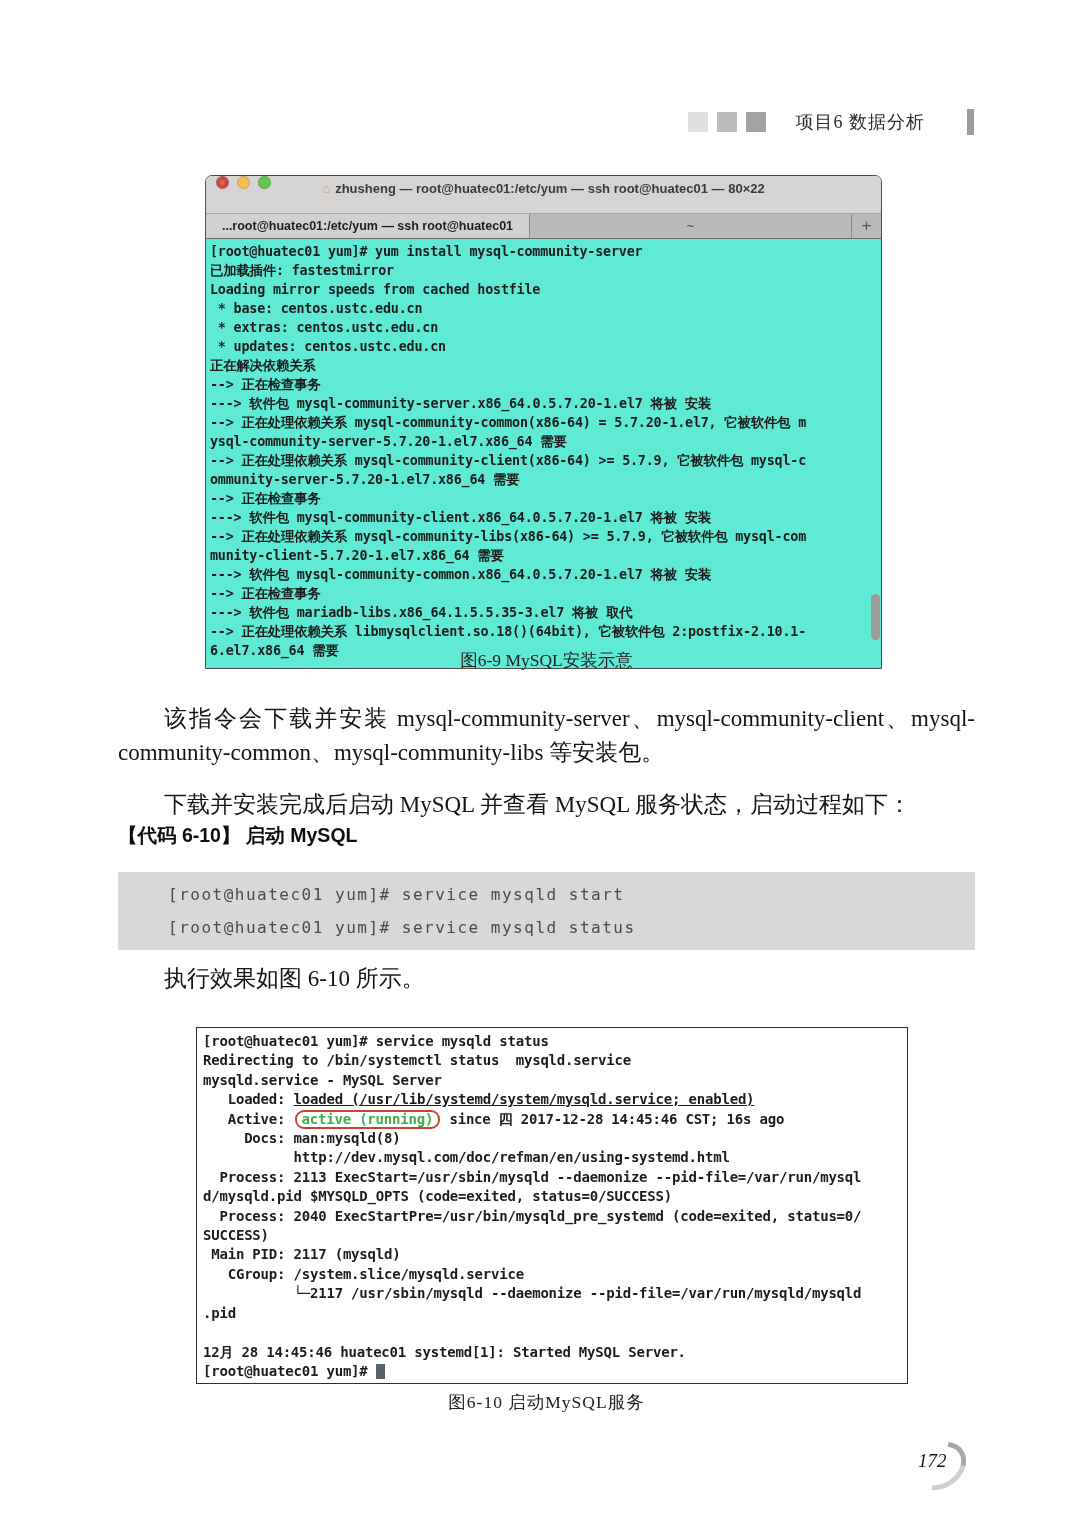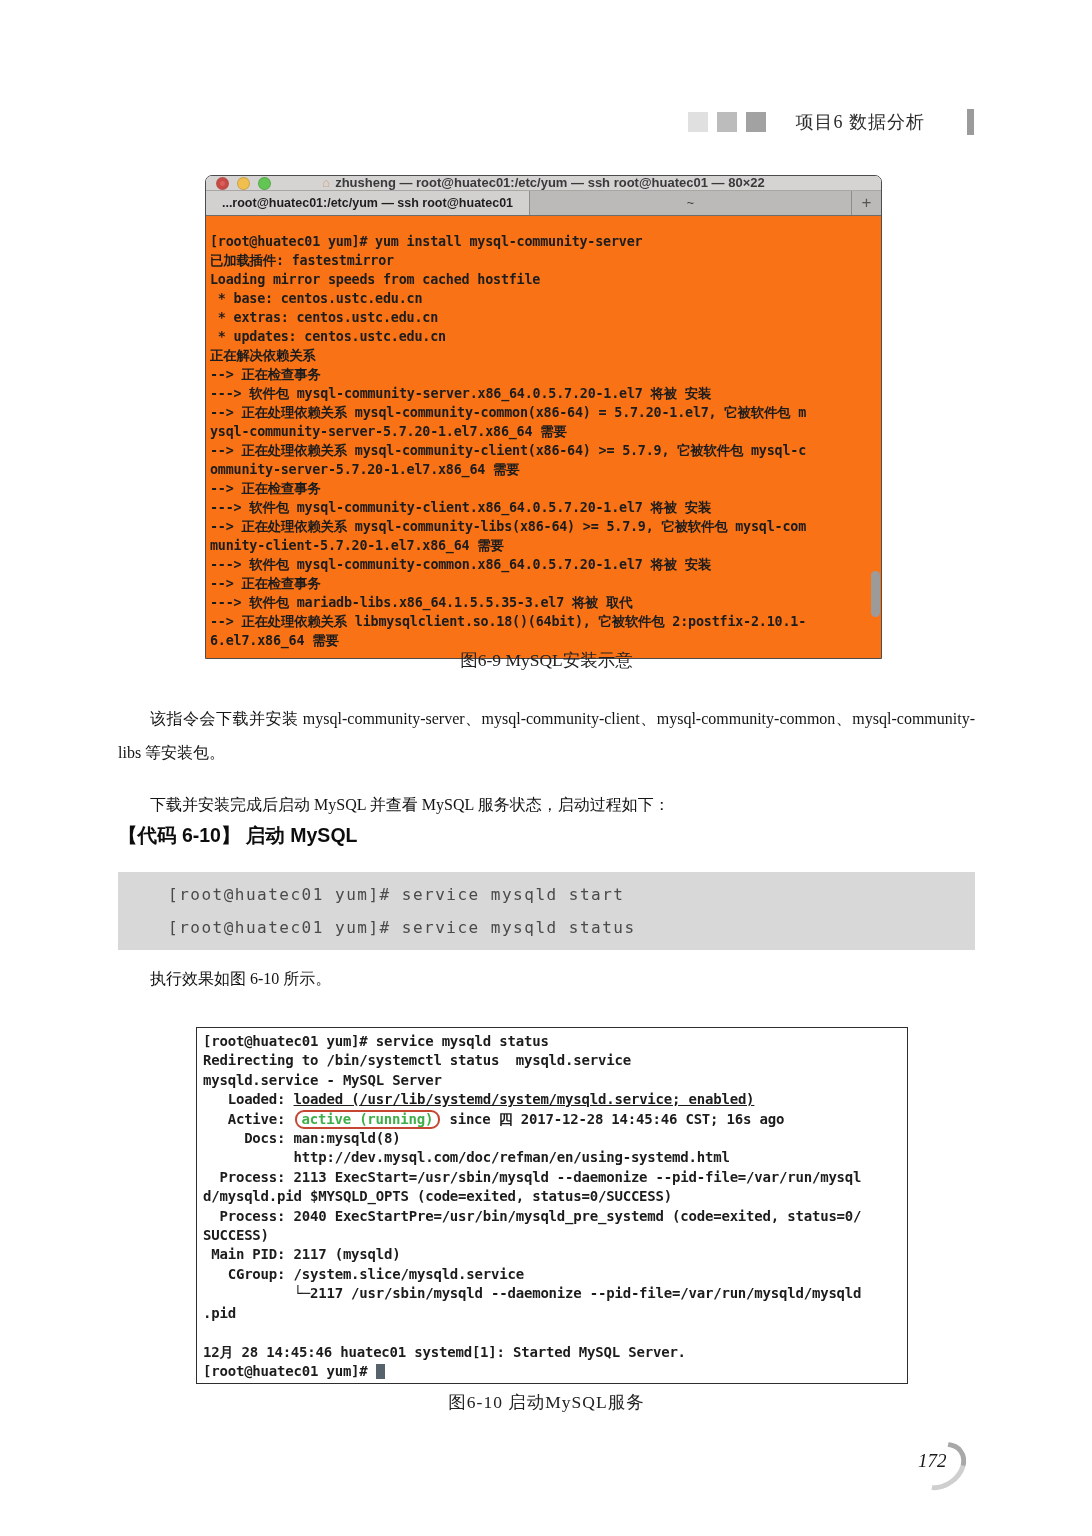--- a/index.html
+++ b/index.html
@@ -16,22 +16,22 @@
   .sq1 { background:#e0e0e0; } .sq2 { background:#bcbcbc; } .sq3 { background:#a2a2a2; }
   .hdr-title { font-size:18px; color:#2b2b2b; letter-spacing:1px; }
   .hdr-bar { width:7px; height:26px; background:#9b9b9b; margin-left:42px; }
 
   
   .term-window {
     position:absolute; left:205px; top:163px; width:677px;
     border:1px solid #4c4c4c; border-radius:7px 7px 0 0; background:#fff;
   }
   .titlebar {
-    height:15px; background:#d6d3d3; border-bottom:1px solid #a9a6a6;
-    border-radius:6px 6px 0 0; position:relative; display:flex; align-items:center;
+    height:38px; background:#d6d3d3; border-bottom:1px solid #a9a6a6;
+    border-radius:6px 6px 0 0; position:relative; display:flex; 
   }
   .lights { display:flex; gap:8px; padding-left:10px; z-index:2; }
   .light { width:13px; height:13px; border-radius:50%; border:1px solid rgba(0,0,0,.15); }
   .light-red { background:#dd5f5a; box-shadow:inset 0 0 0 3px rgba(150,40,35,.35); }
   .light-yellow { background:#f0bf4f; }
   .light-green { background:#62c554; }
   .title-text {
     position:absolute; left:0; right:0; text-align:center;
     font:600 13px/26px "Liberation Sans", sans-serif; color:#3a3a3a;
   }
@@ -44,36 +44,36 @@
     flex:0 0 48%; background:#d3d0d0; border-right:1px solid #8e8b8b;
     display:flex; align-items:center; justify-content:center; color:#1e1e1e; font-weight:600;
   }
   .tab-inactive {
     flex:1 1 auto; background:#bcb9b9; display:flex; align-items:center; justify-content:center; color:#3c3c3c;
   }
   .tab-plus {
     flex:0 0 30px; background:#bcb9b9; border-left:1px solid #8e8b8b;
     display:flex; align-items:center; justify-content:center; font-size:17px; color:#555;
   }
-  .term-body { position:relative; background:#f97316; padding:16px 2px 8px 4px; overflow:hidden; }
+  .term-body { position:relative; background:#5eead4; padding:3px 2px 8px 4px; overflow:hidden; }
   .term-body .tline, .term2 .tline {
     font:600 13.4px/19px "DejaVu Sans Mono", monospace;
     white-space:pre; color:#1c1c1c; letter-spacing:-0.2px; overflow:hidden;
   }
   .scroll-thumb {
     position:absolute; right:1px; top:355px; width:9px; height:46px;
     background:#9d9a9a; border-radius:5px;
   }
 
   
   .caption { position:absolute; left:118px; width:857px; text-align:center; font-size:17.5px; color:#222; }
   .caption1 { top:636px; }
   .caption2 { top:1378px; letter-spacing:1px; }
   .para {
-    position:absolute; left:118px; width:857px; font-size:16px; line-height:34px;
+    position:absolute; left:118px; width:857px; font-size:23px; line-height:34px;
     text-align:justify; color:#141414; text-indent:2em;
   }
   .para1 { top:690px; }
   .para2 { top:776px; }
   .para3 { top:950px; }
   .code-heading {
     position:absolute; left:118px; top:810px; width:857px; text-align:left;
     font:bold 19.5px "Liberation Sans", sans-serif; color:#0d0d0d;
   }
   .codeblock {

